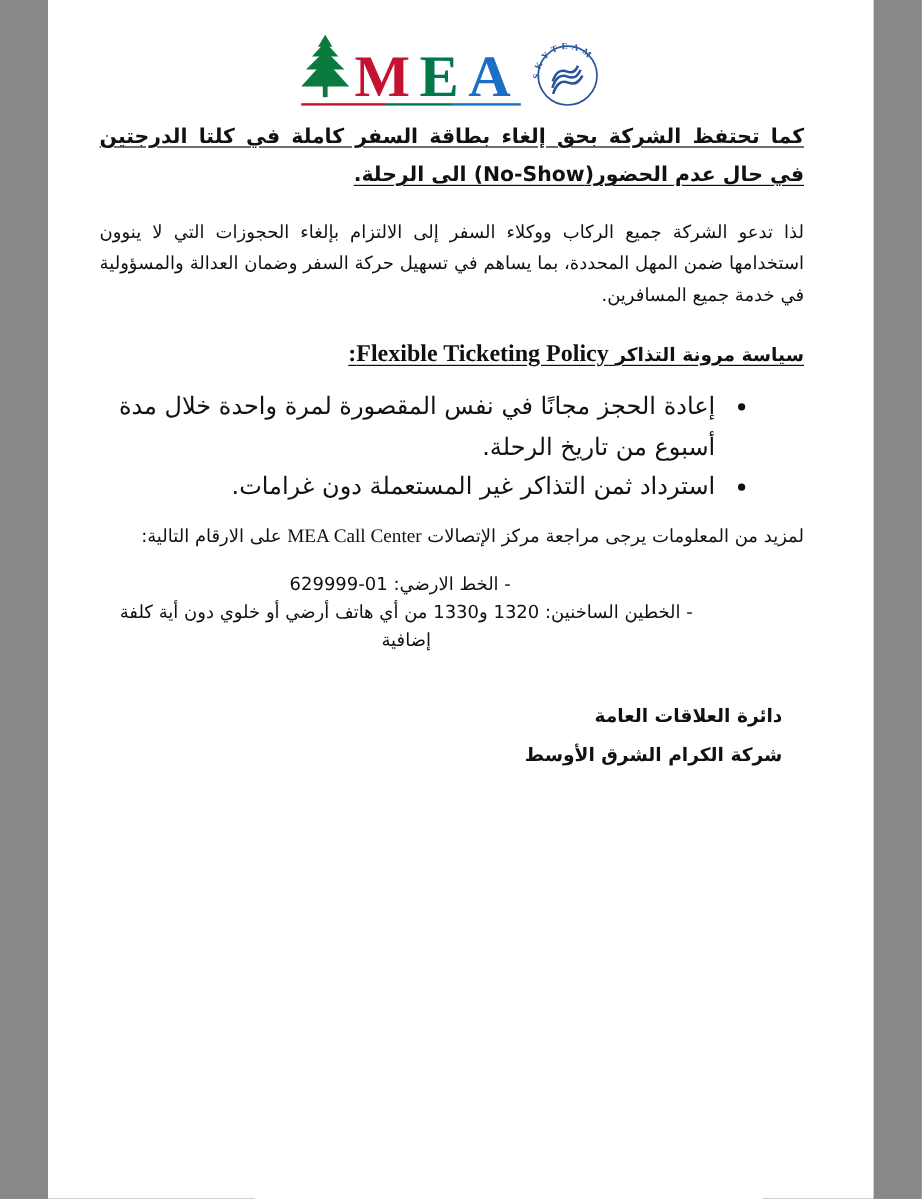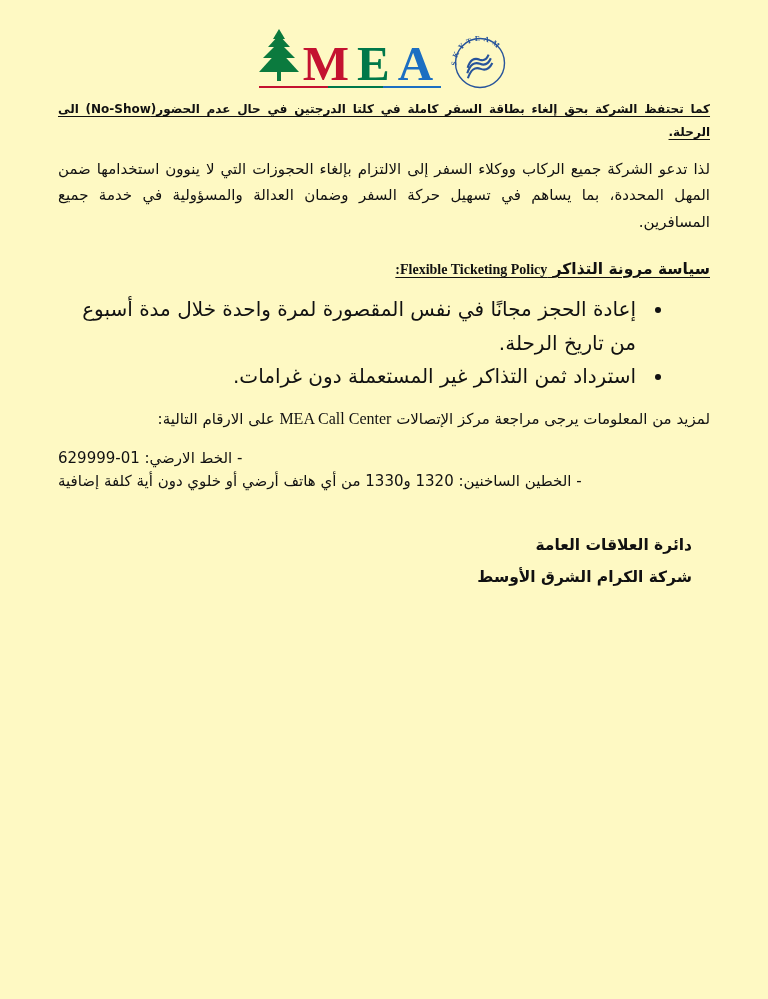--- a/index.html
+++ b/index.html
@@ -1,22 +1,22 @@
 <!DOCTYPE html>
 <html lang="ar"><head>
 <meta charset="utf-8">
 <style>
   html,body{margin:0;padding:0;background:#888;}
   .page{
     position:relative;
-    width:768px;height:999px;
+    width:688px;height:999px;
     margin:0 auto;
-    background:#fef9c3;
+    background:#ffffff;
     box-sizing:border-box;
-    padding:26px 58px 0 58px;
+    padding:26px 58px 0 43px;
     font-family:"DejaVu Sans",sans-serif;
     color:#111;
     direction:rtl;
     overflow:hidden;
   }
   
   .header{
     direction:ltr;
     display:flex;
     justify-content:center;
@@ -46,49 +46,49 @@
   .skyteam{margin-bottom:-6px;}
   
   .para{
     font-size:15px;
     line-height:1.78;
     text-align:justify;
   }
   .bold{font-weight:700;}
   .uline{text-decoration:underline;text-underline-offset:3px;}
   .no-show{
-    font-size:12px;
+    font-size:17px;
     line-height:1.9;
     margin-top:8px;
   }
   .invitation{margin-top:12px;}
   .policy-heading{
     margin-top:24px;
     text-align:right;
     font-weight:700;
     font-size:15.5px;
     text-decoration:underline;
     text-underline-offset:3px;
   }
   .latin{font-family:"Liberation Serif",serif;}
-  .policy-heading .latin{font-size:14px;}
+  .policy-heading .latin{font-size:20px;}
   .bullets{
     margin:8px 48px 0 0;
     padding:0 20px 0 0;
     font-size:20px;
     line-height:1.68;
   }
   .bullets li{margin:0;padding-right:6px;}
   .info-line{
     margin-top:12px;
     font-size:15px;
     line-height:1.6;
   }
   .info-line .latin{font-size:16px;}
-  .phones{font-size:15px;line-height:1.55;text-align:left;}
+  .phones{font-size:15px;line-height:1.55;text-align:center;}
   .phone-line{margin:0;}
   .indent-a{padding-left:0;padding-right:86px;}
   .indent-b{padding-right:76px;}
   .indent-c{padding-right:112px;}
   .email-line{
     margin-top:16px;
     font-size:15px;
     text-align:right;
   }
   .doc-link{

